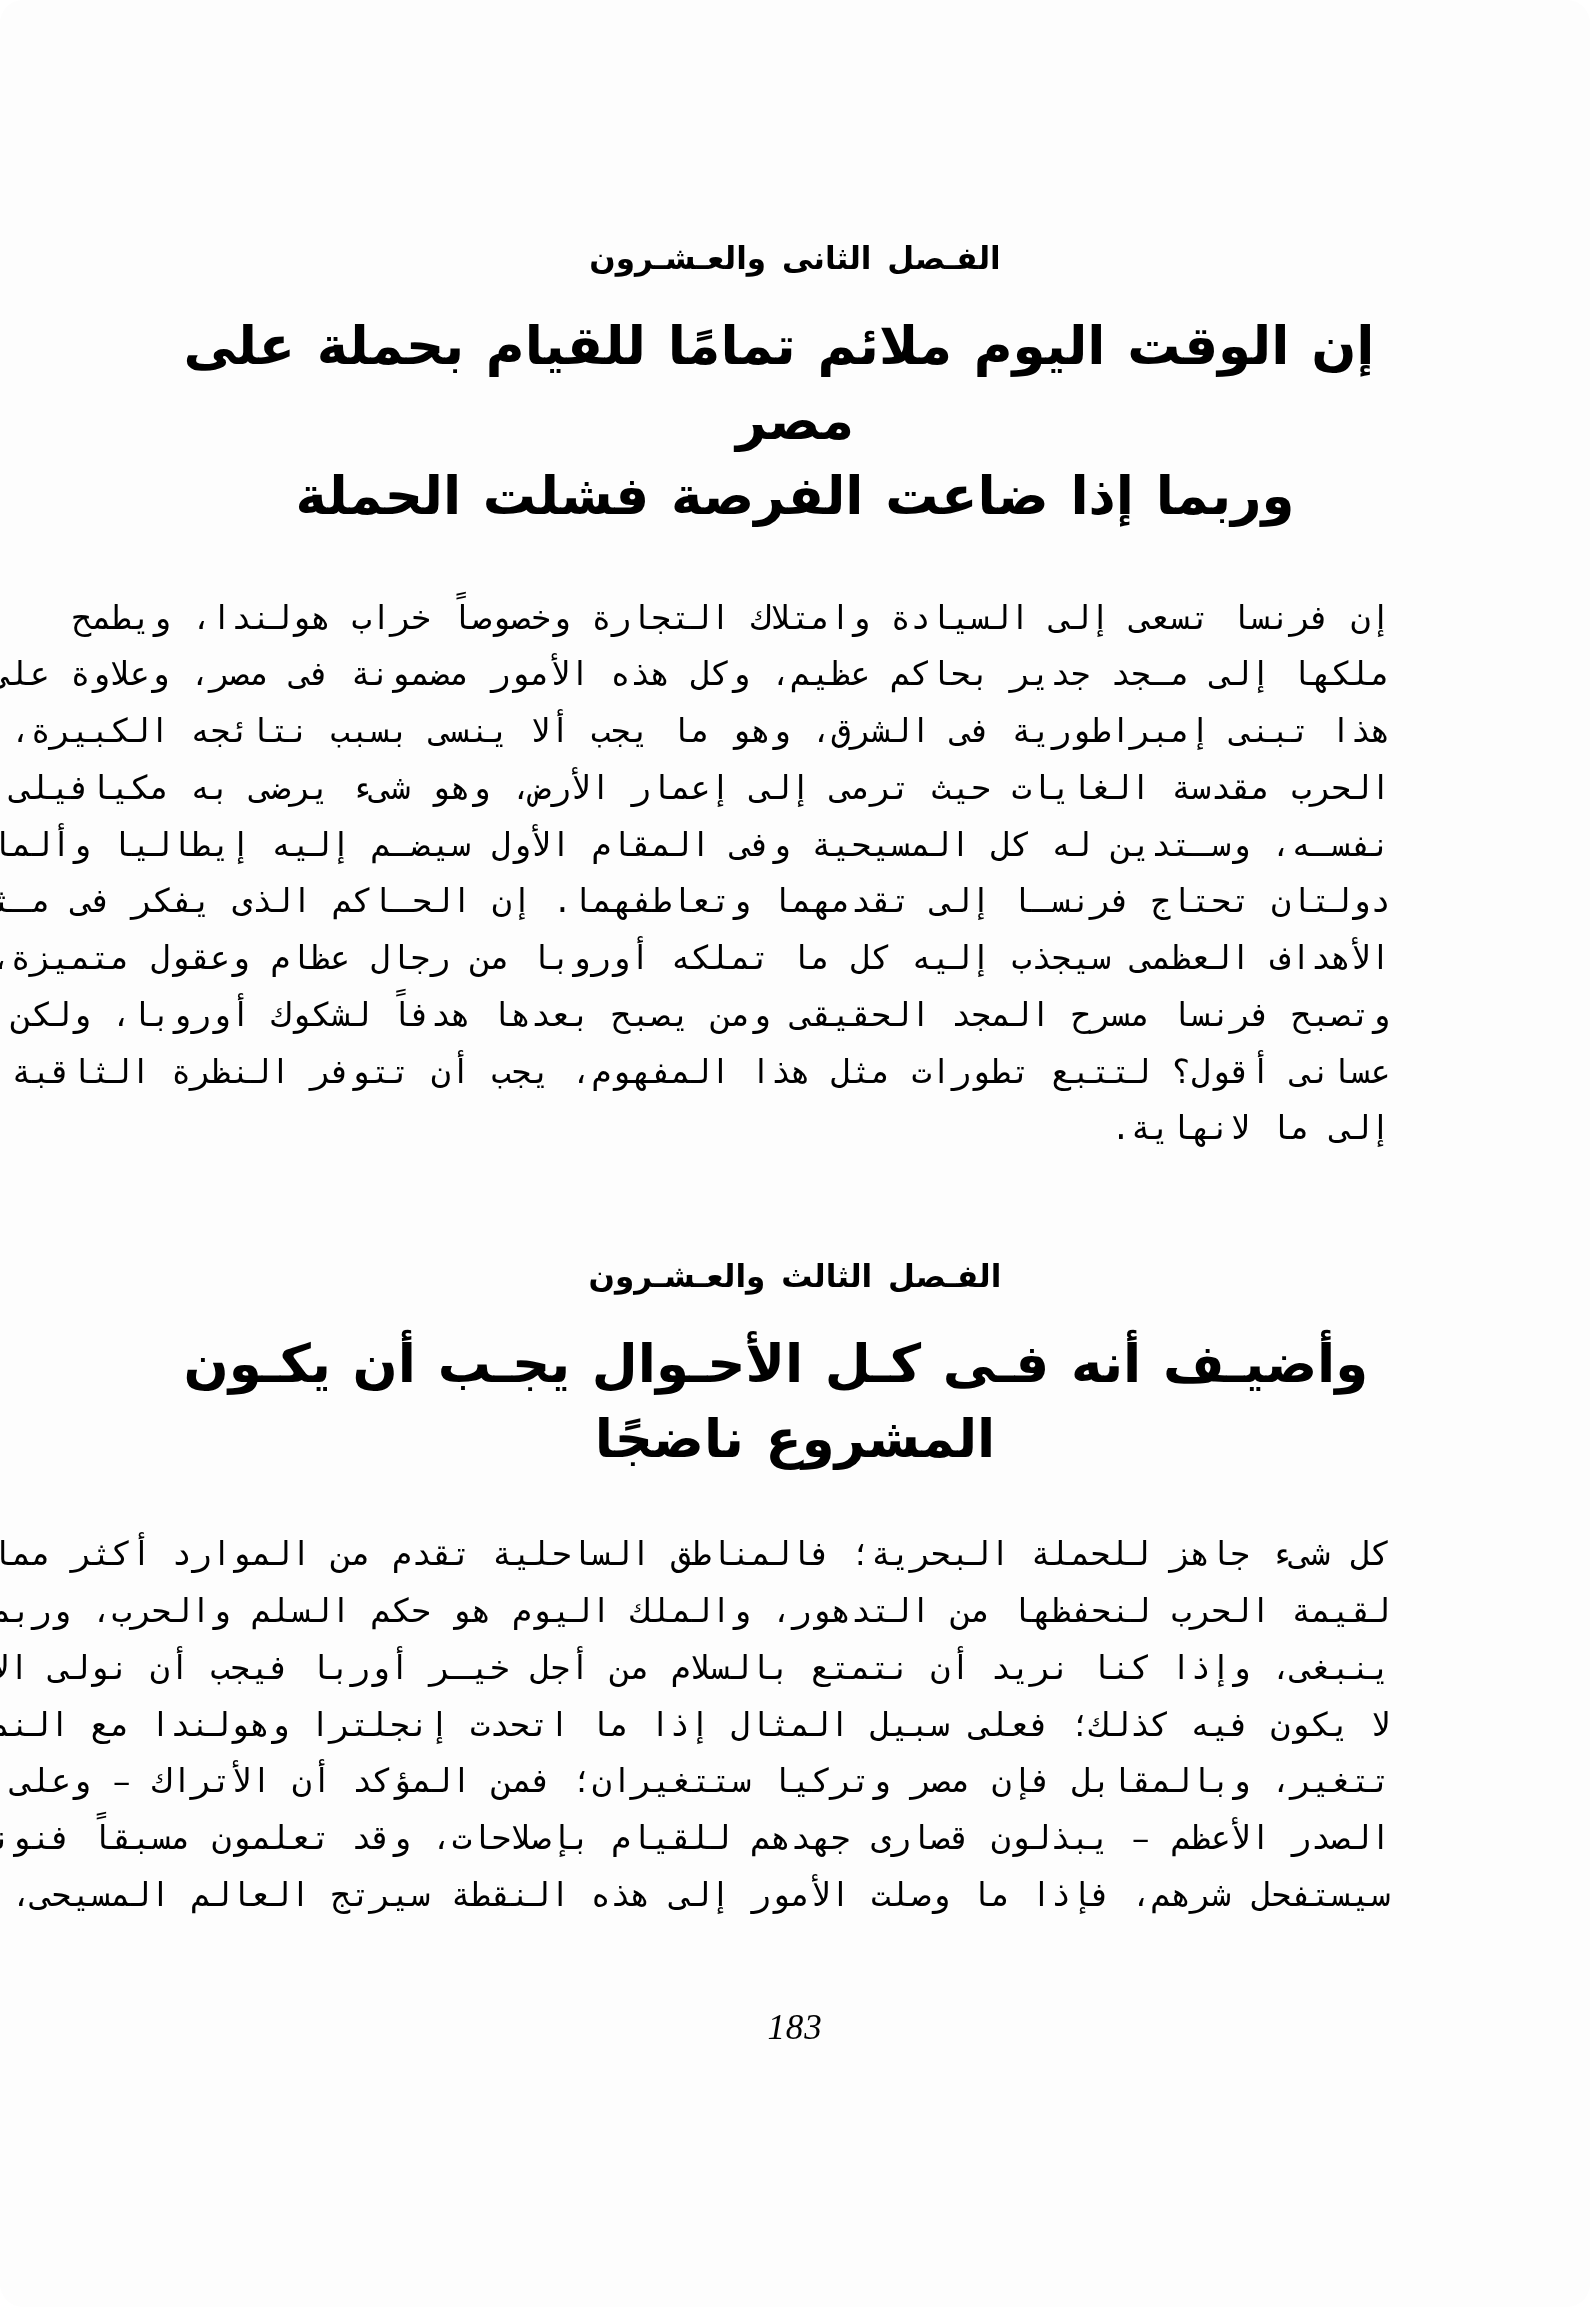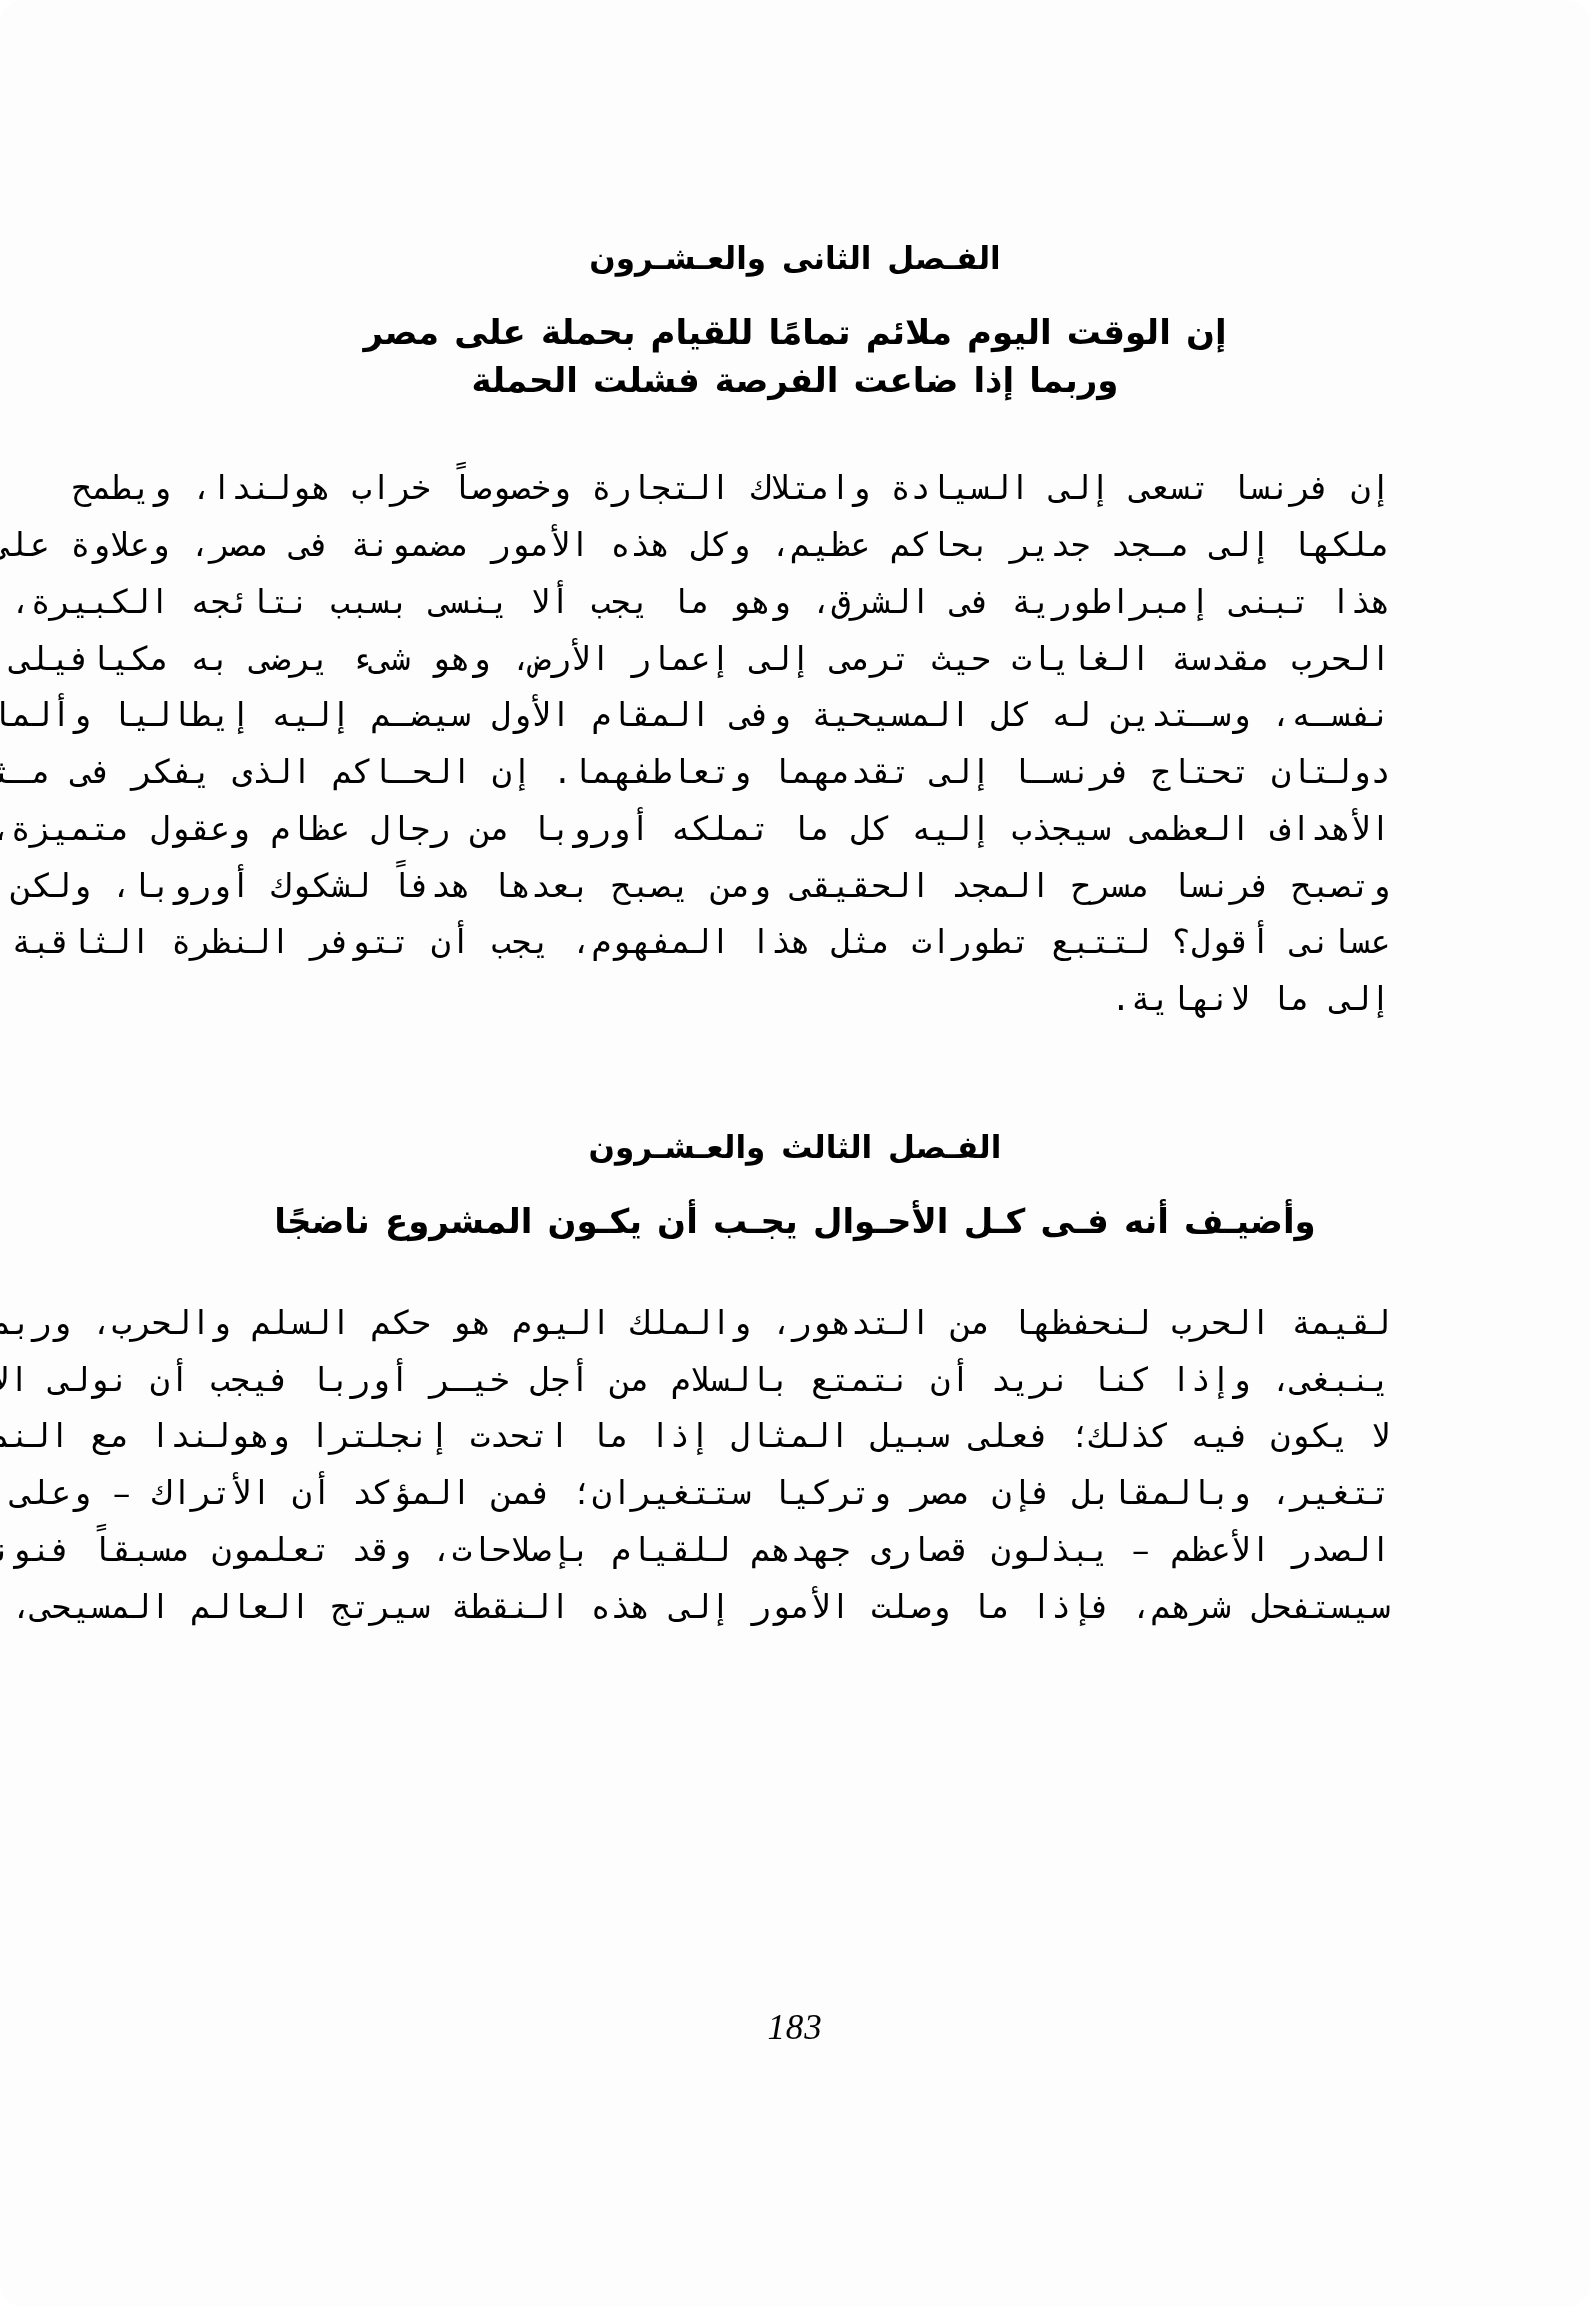--- a/index.html
+++ b/index.html
@@ -45,23 +45,23 @@
     font-size: 31px;
     font-weight: 700;
     letter-spacing: 1px;
     line-height: 1.35;
     margin: 0 0 28px 0;
     word-spacing: 5px;
   }
 
   
   .chapter-title {
-    text-align: center;
+    text-align: left;
     text-align-last: center;
-    font-size: 34px;
+    font-size: 53px;
     font-weight: 700;
     line-height: 1.42;
     margin: 0;
     word-spacing: 3.3px;
   }
   .chapter-title .tline {
     display: block;
   }
 
   
@@ -151,20 +151,21 @@
     <div>
       <h2 class="chapter-heading">الفـصل الثالث والعـشـرون</h2>
 
       <h1 class="chapter-title">
         <span class="tline">وأضيـف أنه فـى كـل الأحـوال يجـب أن يكـون المشروع ناضجًا</span>
       </h1>
 
       <div class="gap-after-title-2"></div>
 
       <p class="body-paragraph">
+        <span class="pline first">كل شىء جاهز للحملة البحرية؛ فالمناطق الساحلية تقدم من الموارد أكثر مما</span>
         <span class="pline">لقيمة الحرب لنحفظها من التدهور، والملك اليوم هو حكم السلم والحرب، وربما يأتى زمن</span>
         <span class="pline">ينبغى، وإذا كنا نريد أن نتمتع بالسلام من أجل خيـر أوربا فيجب أن نولى الاهتمام</span>
         <span class="pline">لا يكون فيه كذلك؛ فعلى سبيل المثال إذا ما اتحدت إنجلترا وهولندا مع النمسا سيمنع</span>
         <span class="pline">تتغير، وبالمقابل فإن مصر وتركيا ستتغيران؛ فمن المؤكد أن الأتراك – وعلى رأسهم</span>
         <span class="pline">الصدر الأعظم – يبذلون قصارى جهدهم للقيام بإصلاحات، وقد تعلمون مسبقاً فنوننا</span>
         <span class="pline">سيستفحل شرهم، فإذا ما وصلت الأمور إلى هذه النقطة سيرتج العالم المسيحى،</span>
       </p>
     </div>
 
   </div>

